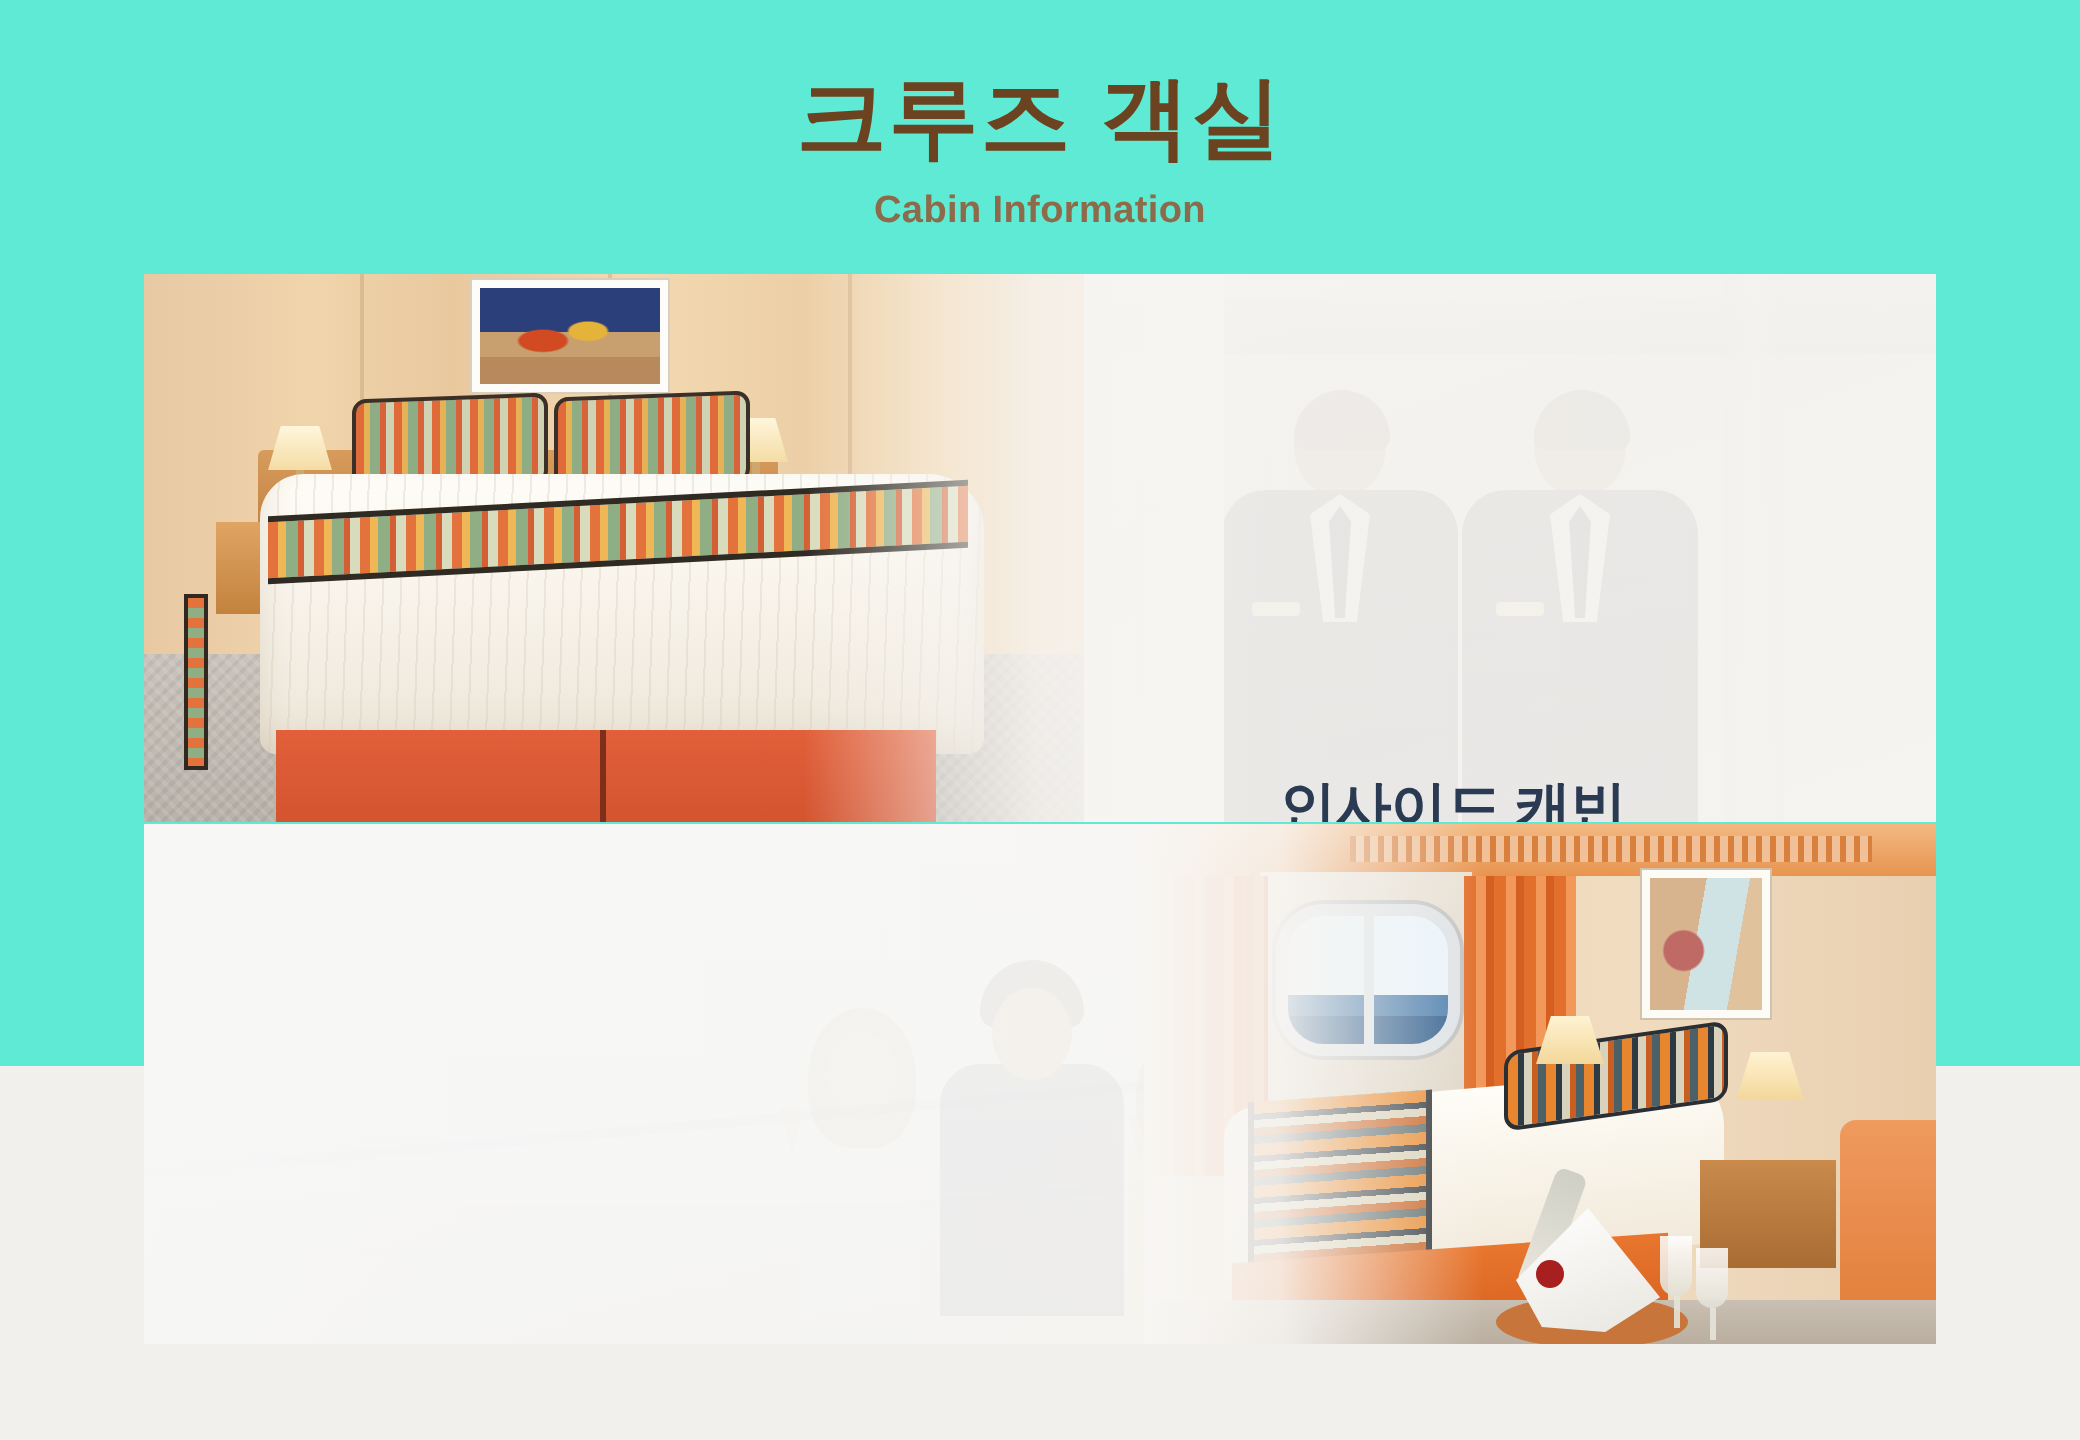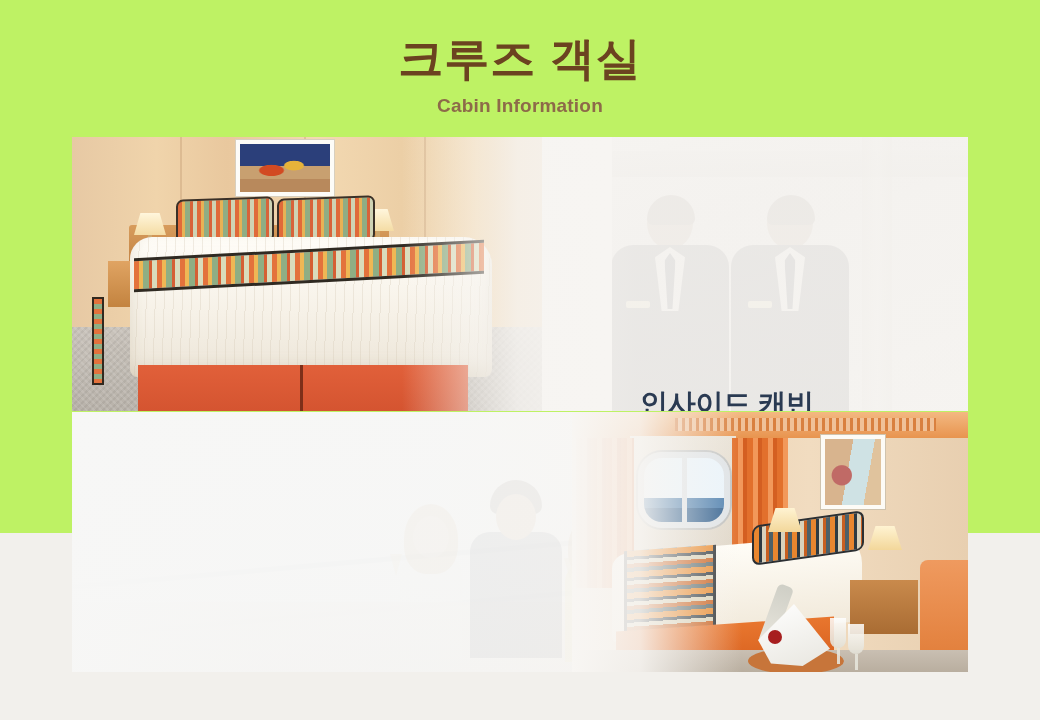--- a/index.html
+++ b/index.html
@@ -1,39 +1,39 @@
 <!DOCTYPE html>
 <html><head>
 <meta charset="utf-8">
 <style>
   * { margin:0; padding:0; box-sizing:border-box; }
   html,body{
     width:1040px; height:720px; overflow:hidden;
     background:#f2f0ec;
     font-family:"Liberation Sans","DejaVu Sans",sans-serif;
   }
-  .page{ position:relative; width:1040px; height:533px; background:#bef264; }
+  .page{ position:relative; width:1040px; height:533px; background:#5eead4; }
 
   
   .header{ position:absolute; left:0; top:34px; width:1040px; text-align:center; }
   .page-title{
     font-size:45px; font-weight:700; letter-spacing:1px;
     color:#6b4320; line-height:1.1;
   }
   .page-subtitle{
     margin-top:11px; font-size:19px; font-weight:700;
     color:#8d6a49; letter-spacing:.2px;
   }
 
   
   .panel{
     position:absolute; left:72px; width:896px; overflow:hidden;
     background:#efeeec;
   }
-  #panel-inside { top:137px;  height:274px; }
+  #panel-inside { top:137px;  height:274px;font-family:Liberation Serif, serif; }
   #panel-ocean  { top:412px;  height:260px; }
 
   
   .photo{ position:absolute; top:0; height:100%; overflow:hidden; }
 
   
   .p1-photo{ left:0; width:470px; }
   .p1-walls{
     position:absolute; inset:0;
     background:

